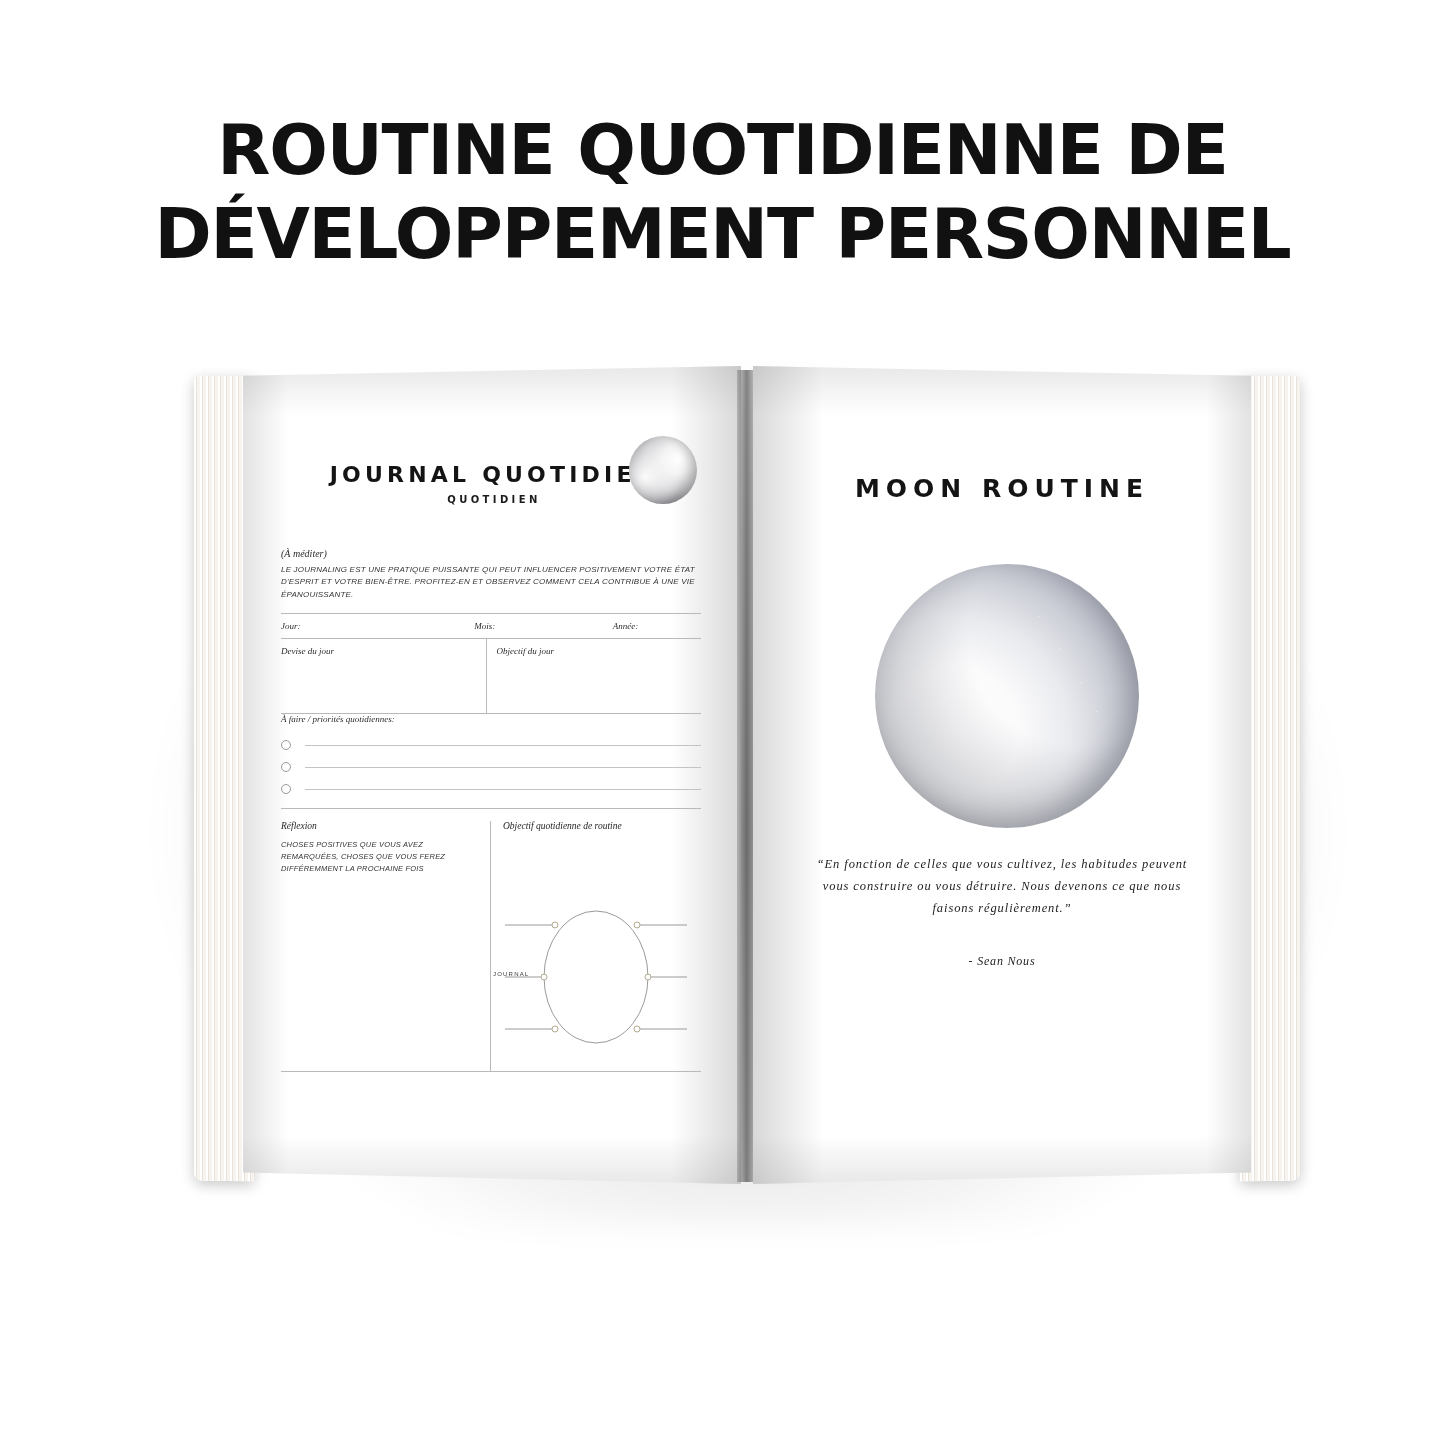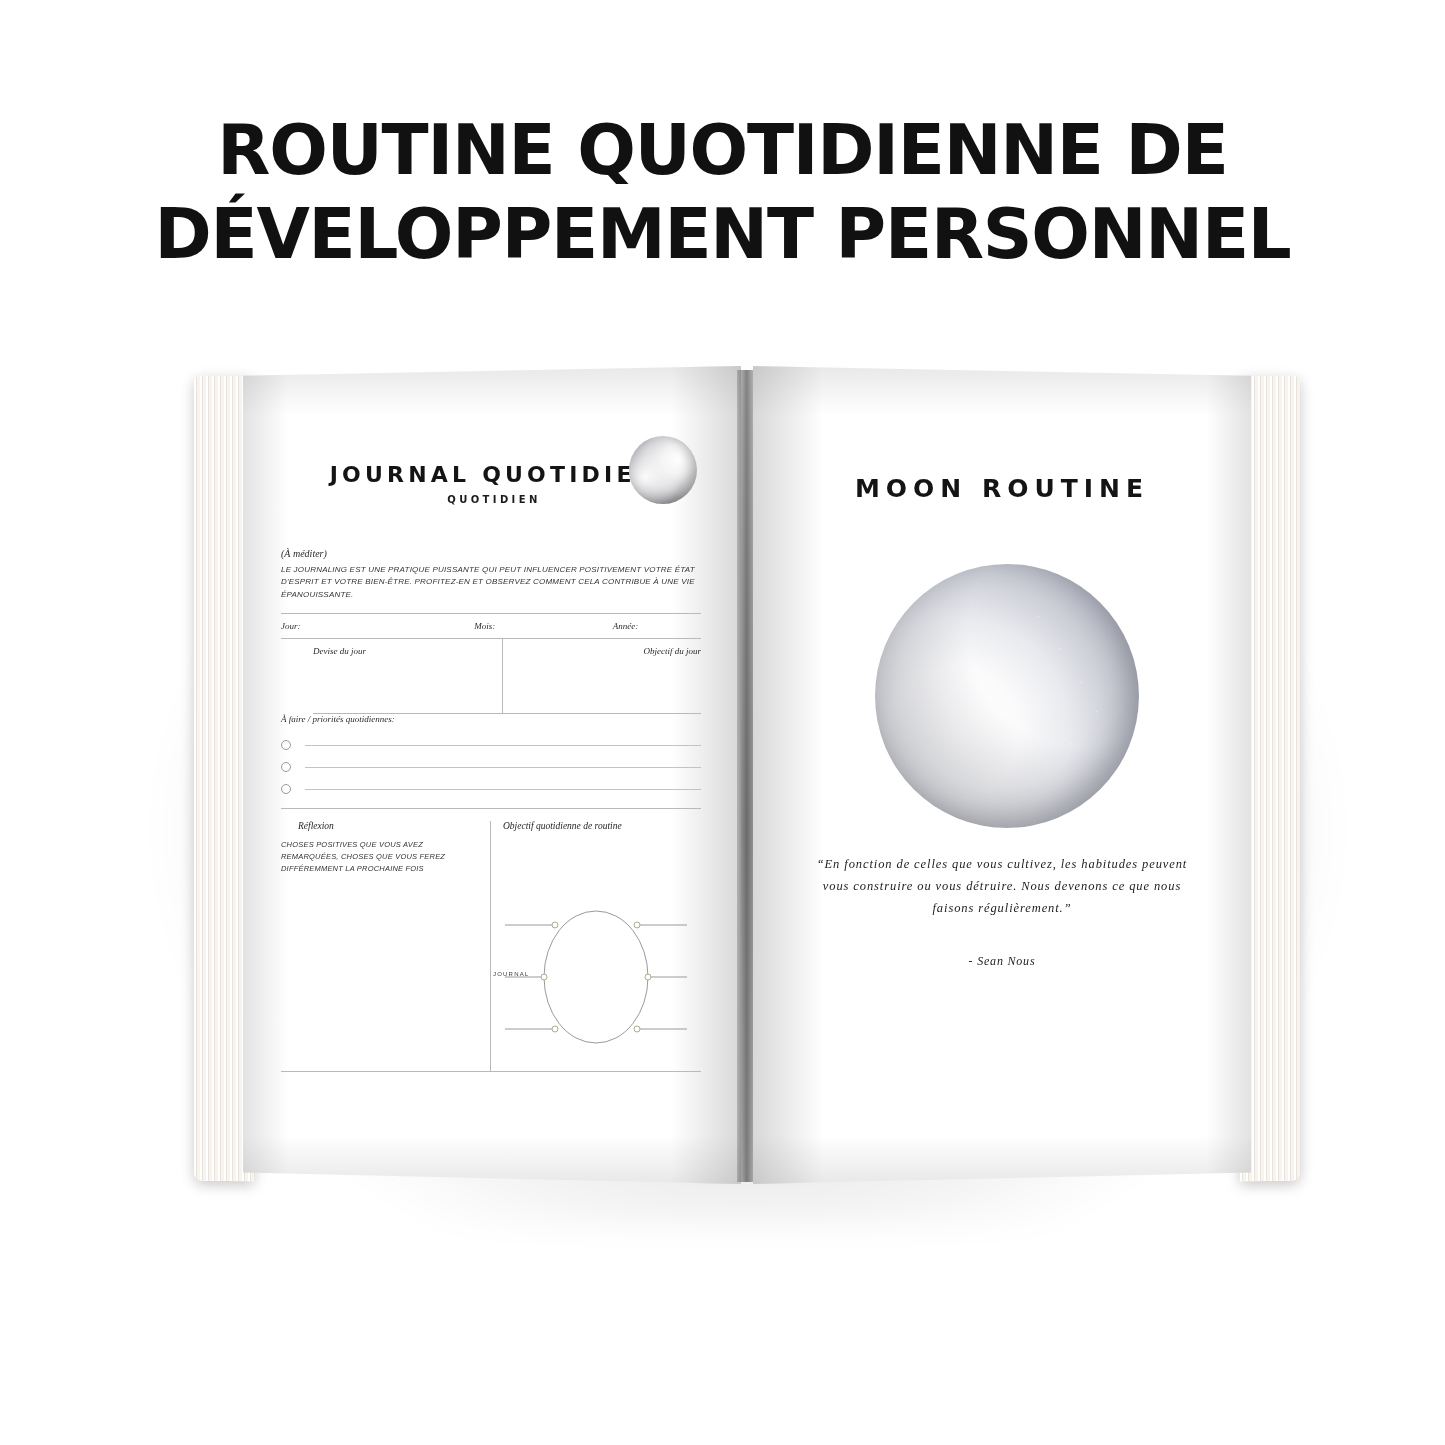--- a/index.html
+++ b/index.html
@@ -192,37 +192,35 @@
     font-family: "Liberation Serif", serif;
   }
   .date-cell.c1 { width: 46%; }
   .date-cell.c2 { width: 33%; }
   .date-cell.c3 { width: 21%; }
 
   .two-box {
     display: flex;
     height: 74px;
     border-bottom: 1px solid #b9b9b9;
-    margin-left: 32px;
   }
   .two-box .bx {
     padding-top: 7px;
     font-size: 9px;
     font-style: italic;
     font-family: "Liberation Serif", serif;
     color: #2b2b2b;
   }
   .two-box .bx.first {
     width: 50%;
     border-right: 1px solid #b9b9b9;
   }
   .two-box .bx.second {
     width: 50%;
     padding-left: 10px;
-    text-align: right;
   }
 
   .todo-title {
     margin-top: 0;
     font-size: 9px;
     font-style: italic;
     font-family: "Liberation Serif", serif;
     color: #2b2b2b;
   }
   .todo-list { margin-top: 10px; }
@@ -266,21 +264,20 @@
     width: 50%;
     padding-left: 12px;
     box-sizing: border-box;
     position: relative;
   }
   .reflect-title {
     font-size: 9.5px;
     font-style: italic;
     font-family: "Liberation Serif", serif;
     color: #1f1f1f;
-    margin-left: 17px;
   }
   .reflect-text {
     margin-top: 8px;
     font-size: 7.5px;
     line-height: 1.6;
     letter-spacing: 0.2px;
     text-transform: uppercase;
     font-style: italic;
     color: #333333;
   }

